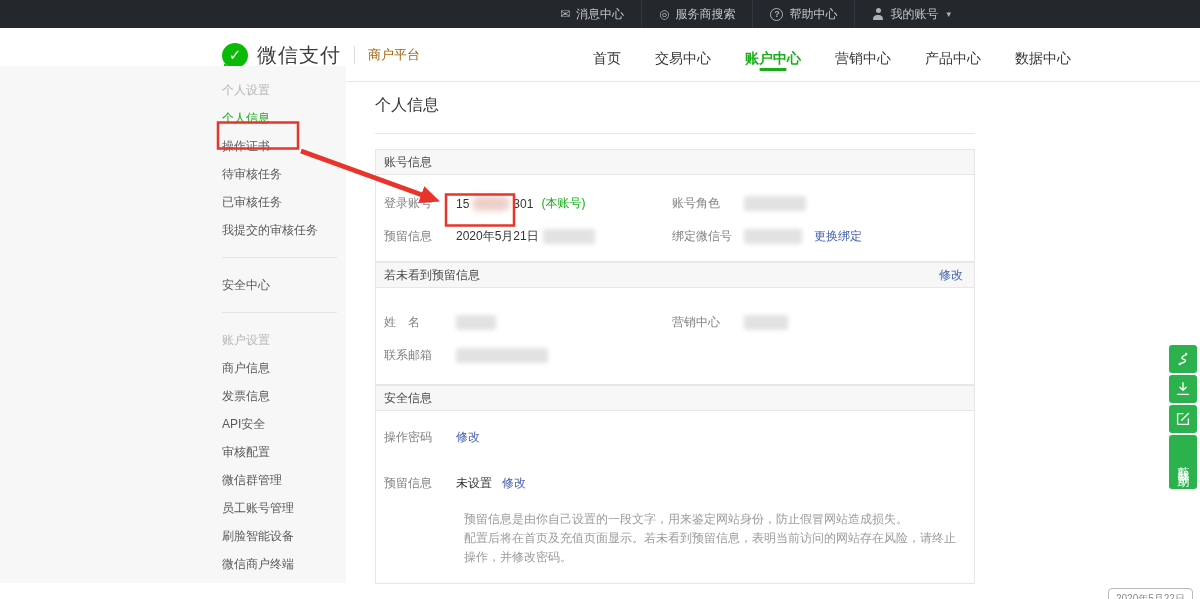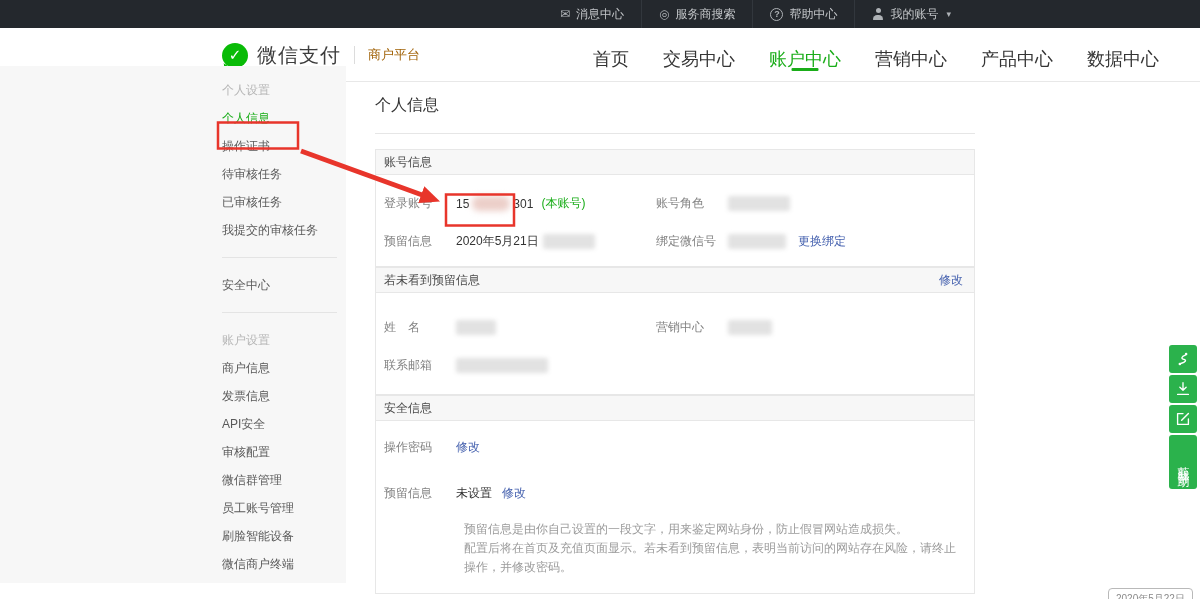--- a/index.html
+++ b/index.html
@@ -22,39 +22,39 @@
   
   .header { position:absolute; top:28px; left:0; width:1200px; height:54px; background:#fff; border-bottom:1px solid #e8e8e8; }
   .brand { position:absolute; left:222px; top:0; height:54px; display:flex; align-items:center; gap:9px; }
   .logo-bubble { position:relative; width:26px; height:25px; background:#09bb07; border-radius:50% 50% 50% 50%; display:flex; align-items:center; justify-content:center; }
   .logo-bubble::after { content:""; position:absolute; left:2px; bottom:-2px; width:8px; height:8px; background:#09bb07; clip-path:polygon(0 100%,100% 0,100% 100%); transform:rotate(78deg); }
   .logo-check { color:#fff; font-size:15px; font-weight:bold; }
   .brand-name { font-size:20px; color:#3d3d3d; letter-spacing:1px; }
   .brand-sep { width:1px; height:18px; background:#dcdcdc; margin:0 4px; }
   .brand-portal { font-size:13px; font-weight:normal; color:#a16207;text-align:center; }
   .mainnav { position:absolute; left:593px; top:0; height:54px; display:flex; align-items:center; gap:34px; }
-  .nav-item { position:relative; height:40px; display:flex; align-items:center; font-size:18px; color:#353535; cursor:pointer;margin-top:8px; }
-  .nav-item.active { color:#1aad19; }
+  .nav-item { position:relative; height:40px; display:flex; align-items:center; font-size:14px; color:#353535; cursor:pointer;margin-top:8px; }
+  .nav-item.active { color:#1aad19;font-weight:bold; }
   .nav-item.active::after { content:""; position:absolute; bottom:8px; left:50%; transform:translateX(-50%); width:27px; height:3px; background:#1aad19; border-radius:1px; }
 
   
   .sidebar { position:absolute; top:66px; left:0; width:346px; height:517px; background:#f7f7f7; padding:10px 0 0 222px; }
   .side-row { height:28px; display:flex; align-items:center; font-size:12px; color:#595959; cursor:pointer; }
   .side-head { color:#b6b6b6; cursor:default; }
   .side-row.active { color:#1aad19; }
   .side-div { width:115px; border-top:1px solid #e4e4e4; margin:13px 0; }
 
   
   .main { position:absolute; top:82px; left:375px; width:600px; }
   .page-title { font-size:16px; color:#333; padding:13px 0 17px 0; font-weight:normal; }
   .title-rule { border:none; border-top:1px solid #e6e6e6; margin-bottom:15px; }
   .panel { border:1px solid #e7e7e7; background:#fff; }
   .panel-head { height:25px; background:#f7f7f7; border-bottom:1px solid #e7e7e7; display:flex; align-items:center; justify-content:space-between; padding:0 11px 0 8px; font-size:12px; color:#4a4a4a; }
   .panel-body { padding:20px 8px 16px 8px; }
-  .info-grid { display:grid; grid-template-columns:272px 1fr; row-gap:21px; }
+  .info-grid { display:grid; grid-template-columns:272px 1fr; row-gap:21px;gap:16px; }
   .field { display:flex; align-items:center; font-size:12px; min-height:15px; }
   .flabel { display:inline-block; width:72px; color:#828282; flex:none; }
   .fvalue { color:#333; display:inline-flex; align-items:center; }
   .green-tag { color:#1aad19; margin-left:8px; }
   .blink { color:#4460ae; cursor:pointer; text-decoration:none; }
   .blur-gray { display:inline-block; height:15px; background:#e2e2e2; border-radius:2px; filter:blur(2px); }
   .blur-pink { display:inline-block; width:38px; height:15px; background:#eccfc9; border-radius:7px; filter:blur(3px); margin:0 3px; }
   .desc { margin:18px 0 0 80px; font-size:12px; color:#9b9b9b; line-height:19px; }
 
   

